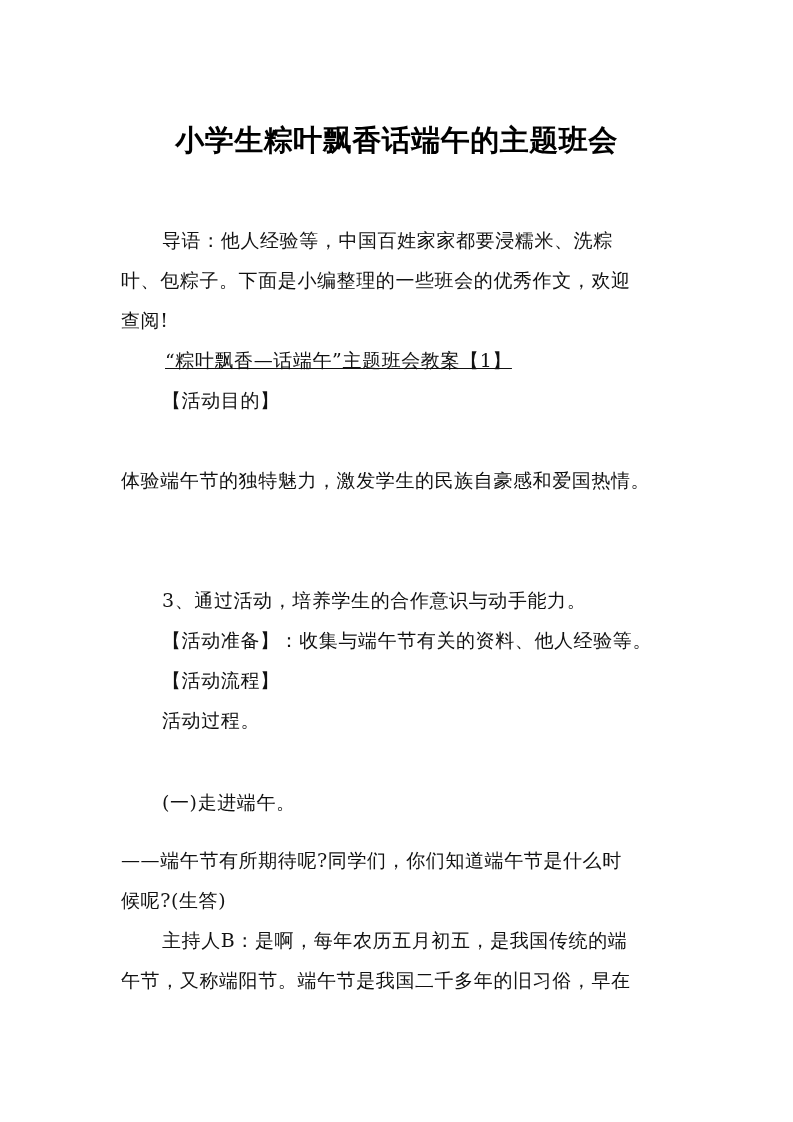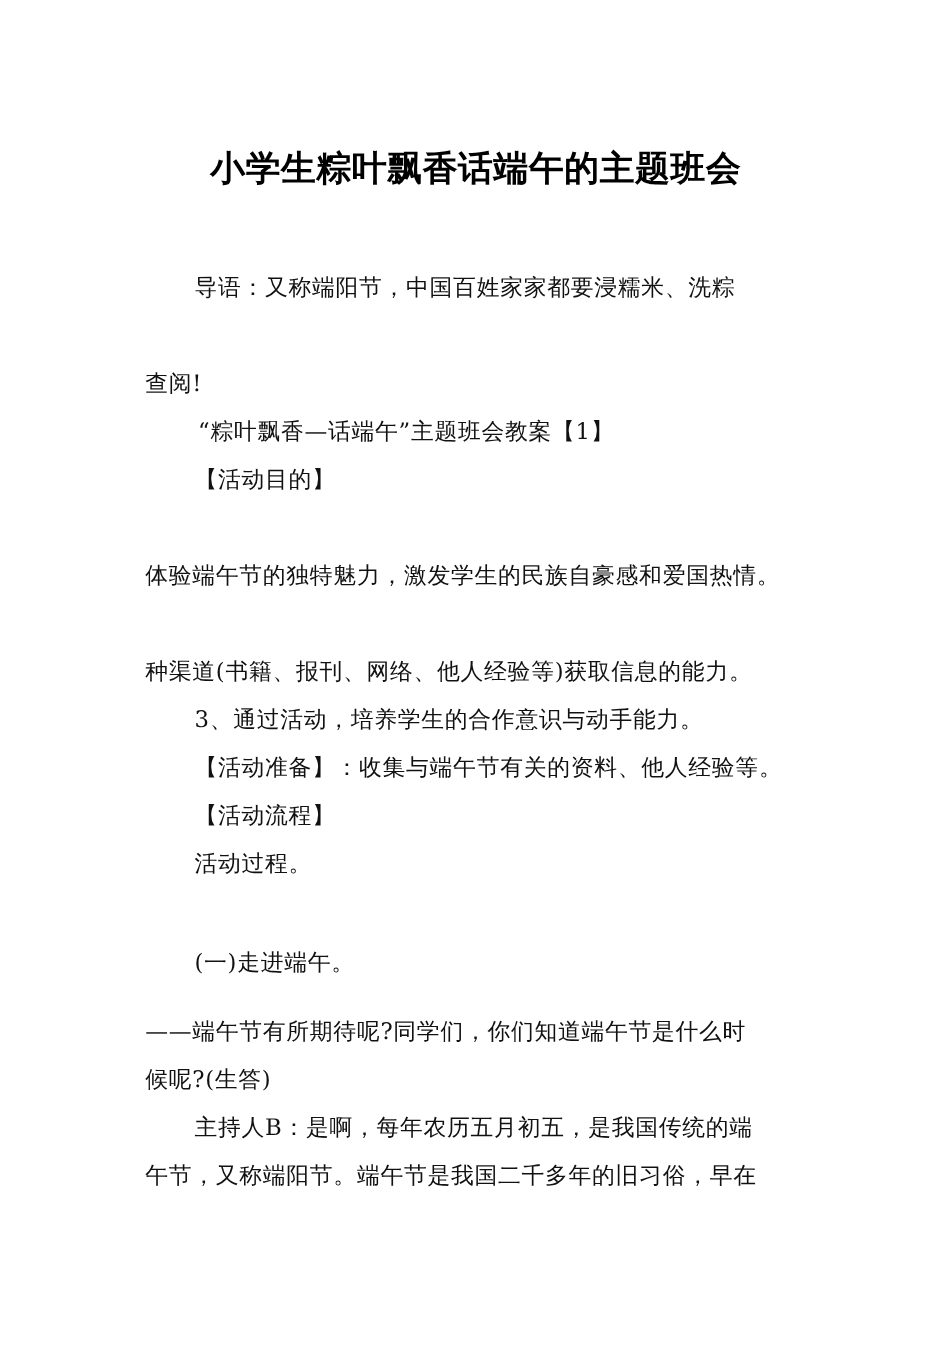--- a/index.html
+++ b/index.html
@@ -39,36 +39,36 @@
       position: absolute;
       left: 121px;
       font-family: "DejaVu Serif", serif;
       font-size: 19px;
       line-height: 28px;
       white-space: nowrap;
       color: #111111;
       letter-spacing: 0.6px;
     }
     .indent { left: 162px; }
-    .indent-q { left: 165px; }
+    .indent-q { left: 165px; text-decoration: underline; }
   </style>
 </head>
 <body>
 
 <div class="page">
   <div class="title">小学生粽叶飘香话端午的主题班会</div>
 
-  <div class="line indent" style="top:226px">导语：又称端阳节，中国百姓家家都要浸糯米、洗粽</div>
+  <div class="line indent" style="top:226px">导语：他人经验等，中国百姓家家都要浸糯米、洗粽</div>
+  <div class="line" style="top:266px">叶、包粽子。下面是小编整理的一些班会的优秀作文，欢迎</div>
   <div class="line" style="top:306px">查阅!</div>
 
   <div class="line indent-q" style="top:346px">“粽叶飘香—话端午”主题班会教案【1】</div>
   <div class="line indent" style="top:386px">【活动目的】</div>
 
   <div class="line" style="top:466px">体验端午节的独特魅力，激发学生的民族自豪感和爱国热情。</div>
-  <div class="line" style="top:546px">种渠道(书籍、报刊、网络、他人经验等)获取信息的能力。</div>
   <div class="line indent" style="top:586px">3、通过活动，培养学生的合作意识与动手能力。</div>
 
   <div class="line indent" style="top:626px">【活动准备】：收集与端午节有关的资料、他人经验等。</div>
   <div class="line indent" style="top:666px">【活动流程】</div>
   <div class="line indent" style="top:706px">活动过程。</div>
   <div class="line indent" style="top:788px">(一)走进端午。</div>
 
   <div class="line" style="top:846px">——端午节有所期待呢?同学们，你们知道端午节是什么时</div>
   <div class="line" style="top:886px">候呢?(生答)</div>
 

